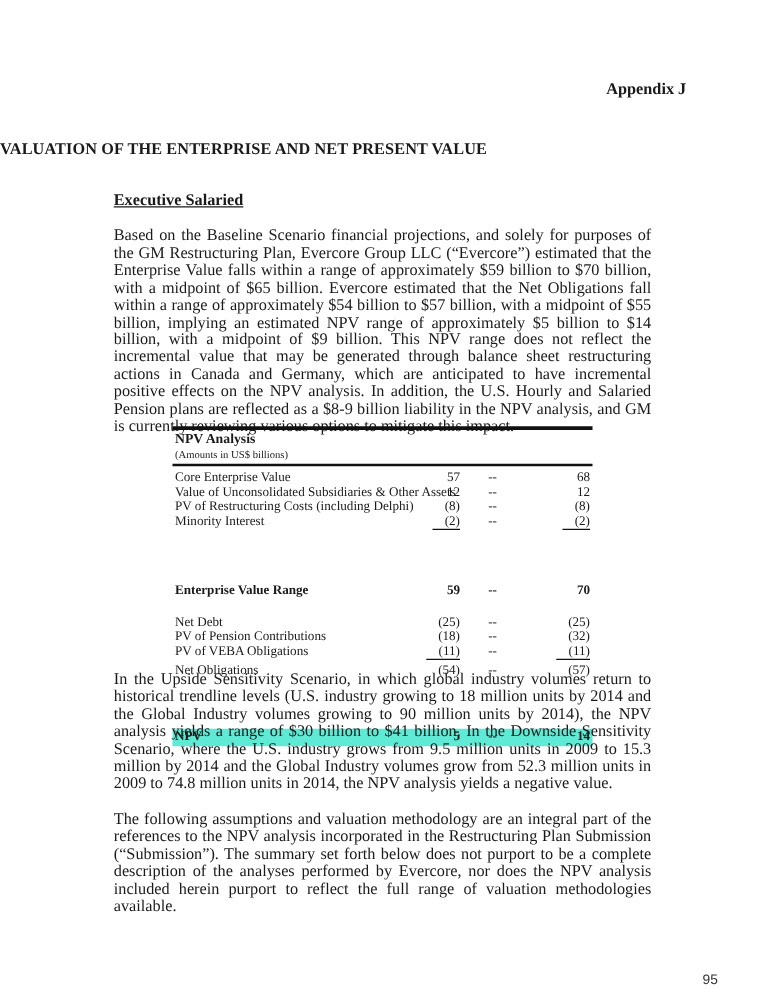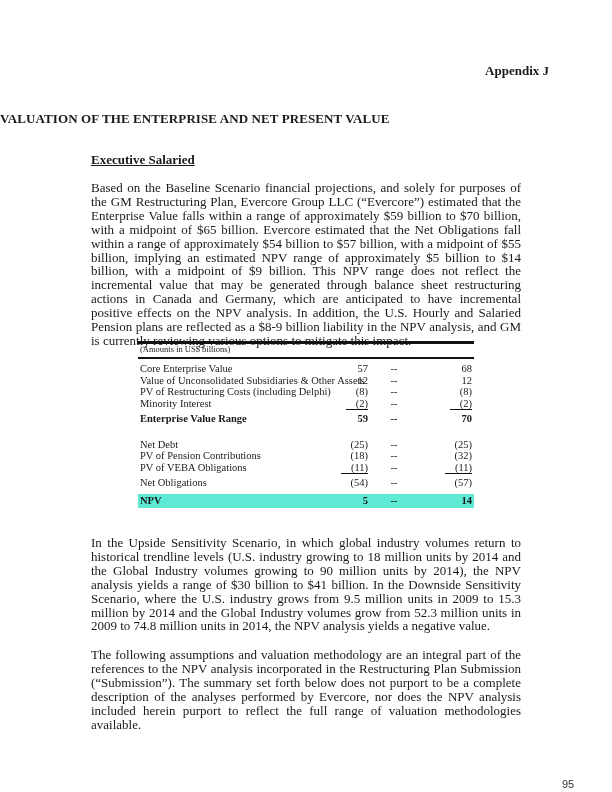--- a/index.html
+++ b/index.html
@@ -16,38 +16,39 @@
   .npv-table { position: absolute; top: 341px; left: 138px; width: 336px; font-size: 10.5px; }
   .bar-thick { height: 3px; background: #111; }
   .bar-thin { height: 2px; background: #111; }
   .t-head { font-weight: bold; font-size: 11px; padding: 1px 0 0 2px; height: 13px; }
   .t-sub { font-size: 8.5px; padding: 0 0 2px 2px; height: 11px; }
   .row { position: relative; height: 11.5px; line-height: 11.5px; }
   .row .lbl { position: absolute; left: 2px; }
   .row .lo { position: absolute; right: 106px; width: 30px; text-align: right; }
   .row .dash { position: absolute; left: 248px; width: 16px; text-align: center; }
   .row .hi { position: absolute; right: 2px; width: 30px; text-align: right; }
-  .row.bold { font-weight: bold; }
+  .row.bold { font-weight: bold; margin-top: 40px; }
   .underline-lo { border-bottom: 0.8px solid #111; padding-left: 10px; }
   .gap-s { height: 4px; }
   .gap-m { height: 14px; }
   .npv-row { background: #5eead4; height: 14px; line-height: 14px; margin-top: 5px; }
   .pgnum { position: absolute; top: 778px; left: 523px; font-family: "Liberation Sans", sans-serif; font-size: 11px; color: #333; margin-left: 39px; }
 </style>
 </head>
 <body>
 
 <div class="appendix">Appendix J</div>
 <div class="title">VALUATION OF THE ENTERPRISE AND NET PRESENT VALUE</div>
 <div class="section">Executive Salaried</div>
 
 <div class="para p1">Based on the Baseline Scenario financial projections, and solely for purposes of the GM Restructuring Plan, Evercore Group LLC (“Evercore”) estimated that the Enterprise Value falls within a range of approximately $59 billion to $70 billion, with a midpoint of $65 billion.  Evercore estimated that the Net Obligations fall within a range of approximately $54 billion to $57 billion, with a midpoint of $55 billion, implying an estimated NPV range of approximately $5 billion to $14 billion, with a midpoint of $9 billion.  This NPV range does not reflect the incremental value that may be generated through balance sheet restructuring actions in Canada and Germany, which are anticipated to have incremental positive effects on the NPV analysis.  In addition, the U.S. Hourly and Salaried Pension plans are reflected as a $8-9 billion liability in the NPV analysis, and GM is currently reviewing various options to mitigate this impact.</div>
 
 <div class="npv-table">
   <div class="bar-thick"></div>
+  <div class="t-head">NPV Analysis</div>
   <div class="t-sub">(Amounts in US$ billions)</div>
   <div class="bar-thin"></div>
   <div class="gap-s"></div>
 
   <div class="row">
     <span class="lbl">Core Enterprise Value</span>
     <span class="lo">57</span>
     <span class="dash">--</span>
     <span class="hi">68</span>
   </div>

